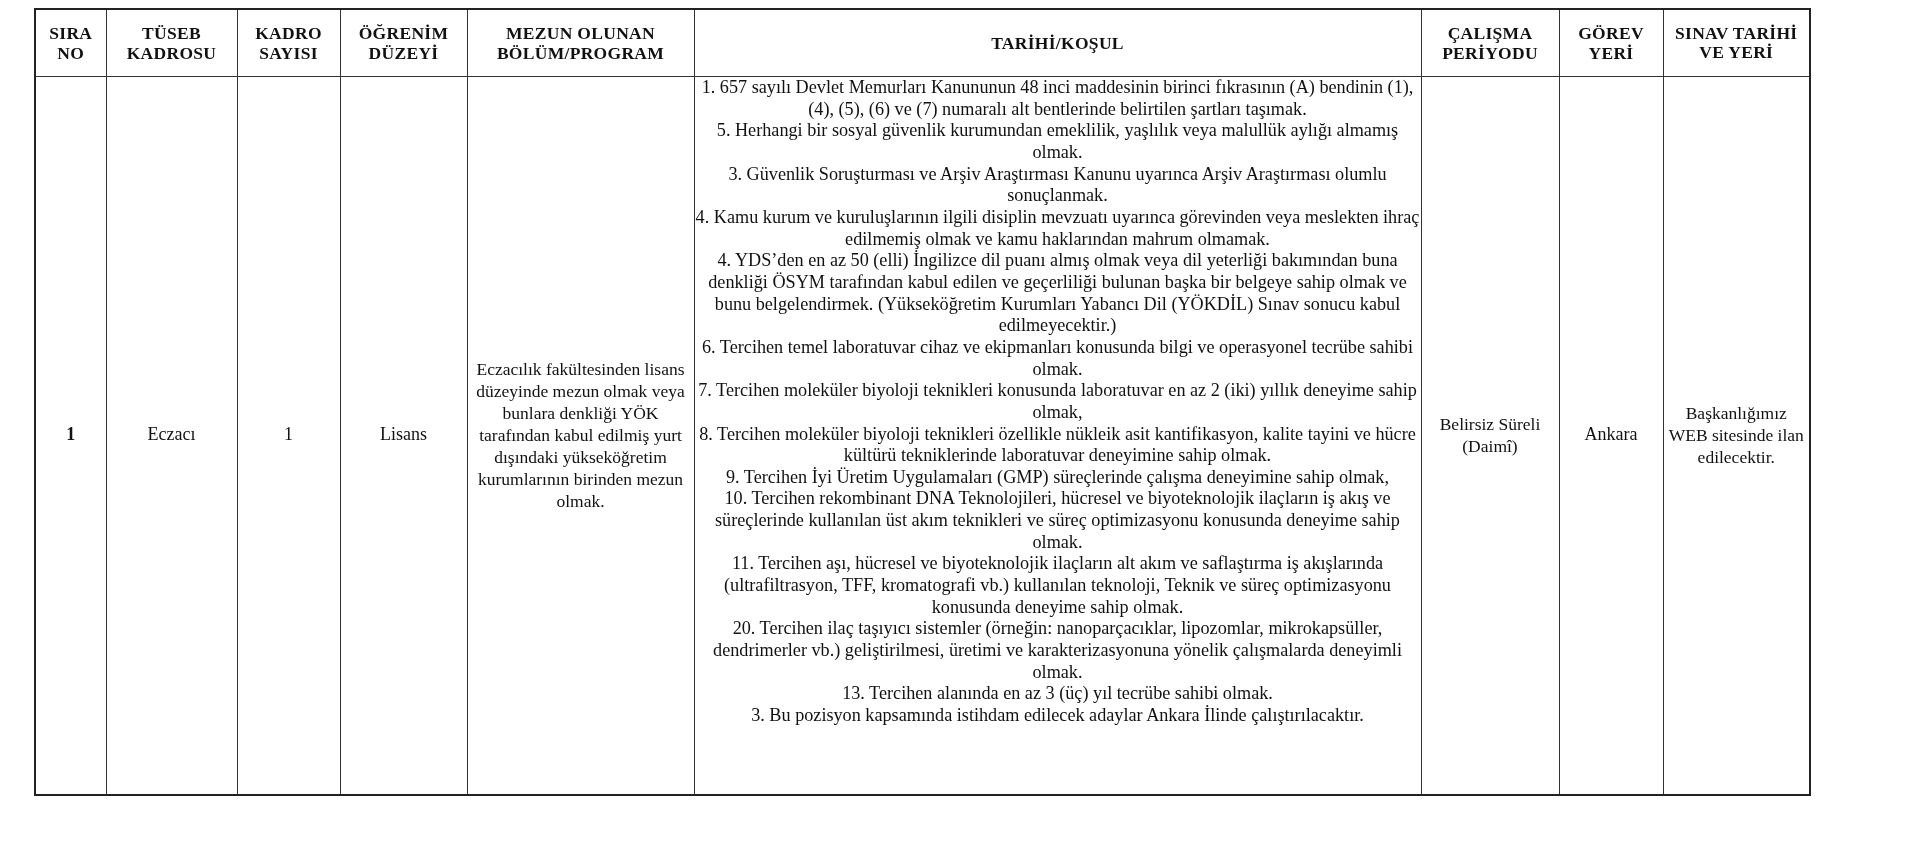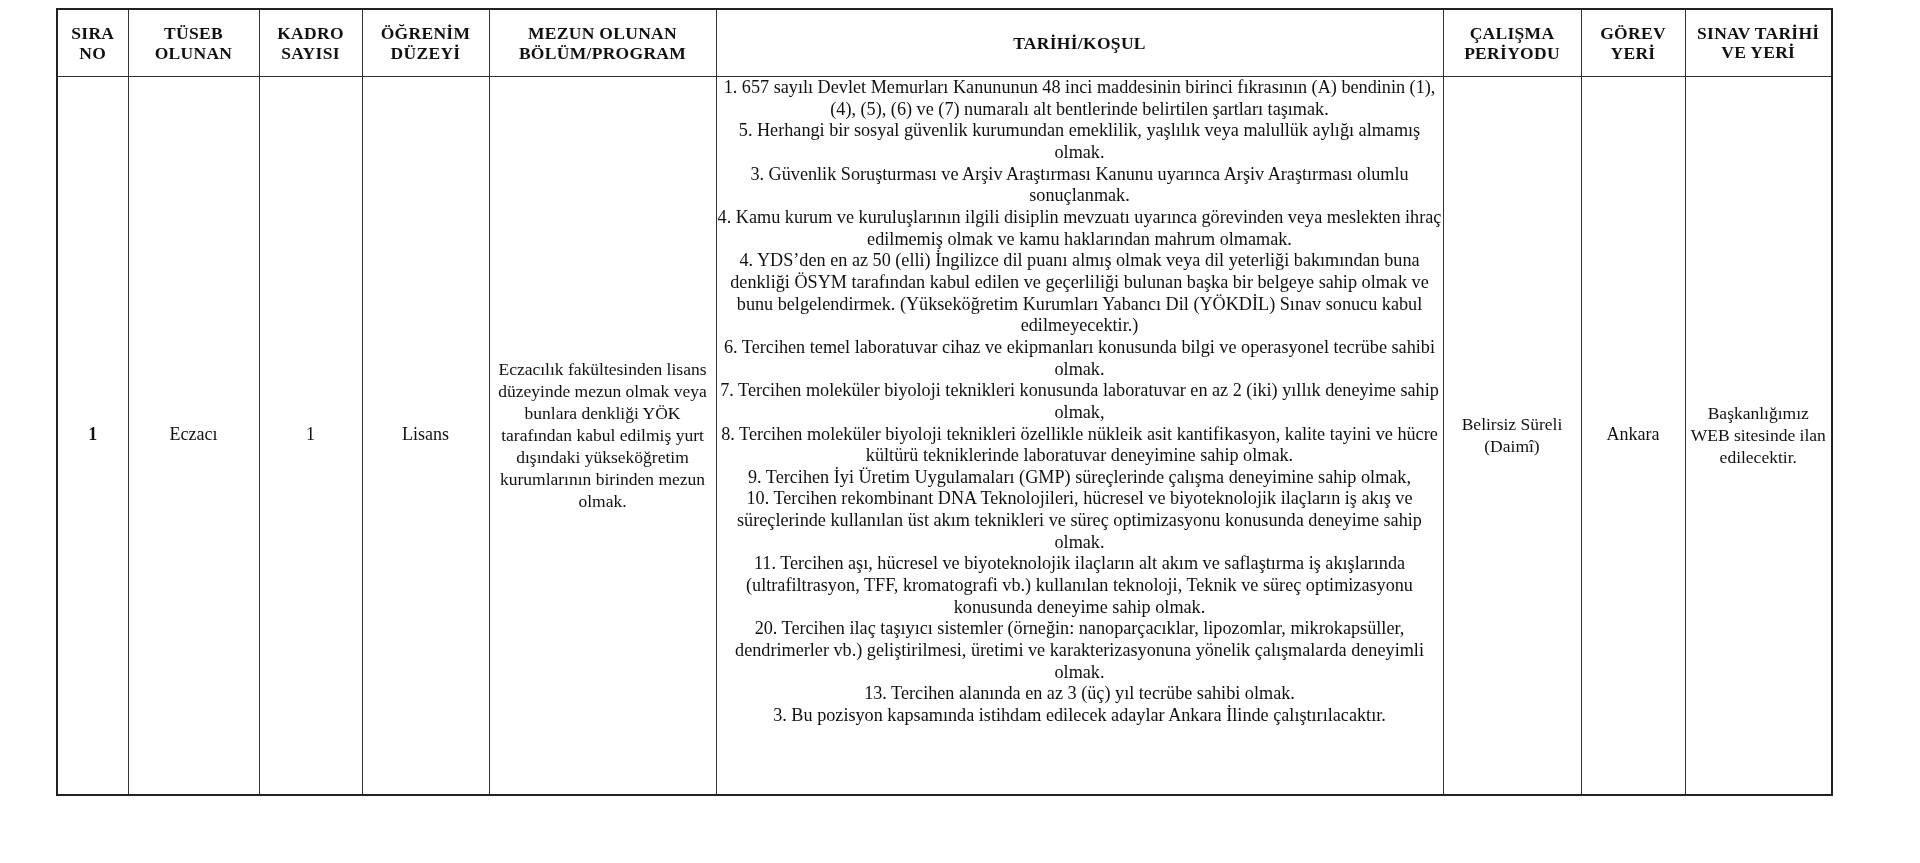--- a/index.html
+++ b/index.html
@@ -1,18 +1,18 @@
 <!DOCTYPE html>
 <html><head>
 <meta charset="utf-8">
 <style>
   html, body { margin: 0; padding: 0; background: #ffffff; }
   body { width: 1920px; height: 863px; position: relative; overflow: hidden;
          font-family: "Liberation Serif", "DejaVu Serif", serif; color: #111; }
-  table.posting { position: absolute; left: 56px; top: 8px; border-collapse: collapse;
+  table.posting { position: absolute; left: 34px; top: 8px; border-collapse: collapse;
                   table-layout: fixed; width: 1775px; padding-left: 36px; }
   table.posting th, table.posting td { border: 1.5px solid #333; padding: 0; }
   table.posting { border: 2px solid #222; }
   th { height: 66px; font-weight: bold; font-size: 17.5px; line-height: 20px;
        text-align: center; vertical-align: middle; letter-spacing: 0.3px; }
   td { font-size: 18px; text-align: center; vertical-align: middle; line-height: 21.6px; }
   td.bold { font-weight: bold; }
   td.program { font-size: 17.5px; line-height: 22px; padding: 0 3px; margin-left: 44px; }
   td.nitelik { text-align: center; vertical-align: top; font-size: 18.2px; line-height: 21.65px;
                padding: 0 4px 0 6px; }
@@ -30,21 +30,21 @@
     <col style="width:127px">
     <col style="width:227px">
     <col style="width:727px">
     <col style="width:138px">
     <col style="width:104px">
     <col style="width:147px">
   </colgroup>
   <thead>
     <tr>
       <th>SIRA NO</th>
-      <th>TÜSEB OLUNAN</th>
+      <th>TÜSEB KADROSU</th>
       <th>KADRO SAYISI</th>
       <th>ÖĞRENİM DÜZEYİ</th>
       <th>MEZUN OLUNAN BÖLÜM/PROGRAM</th>
       <th>TARİHİ/KOŞUL</th>
       <th>ÇALIŞMA PERİYODU</th>
       <th>GÖREV YERİ</th>
       <th style="line-height:19px">SINAV TARİHİ VE YERİ</th>
     </tr>
   </thead>
   <tbody>

